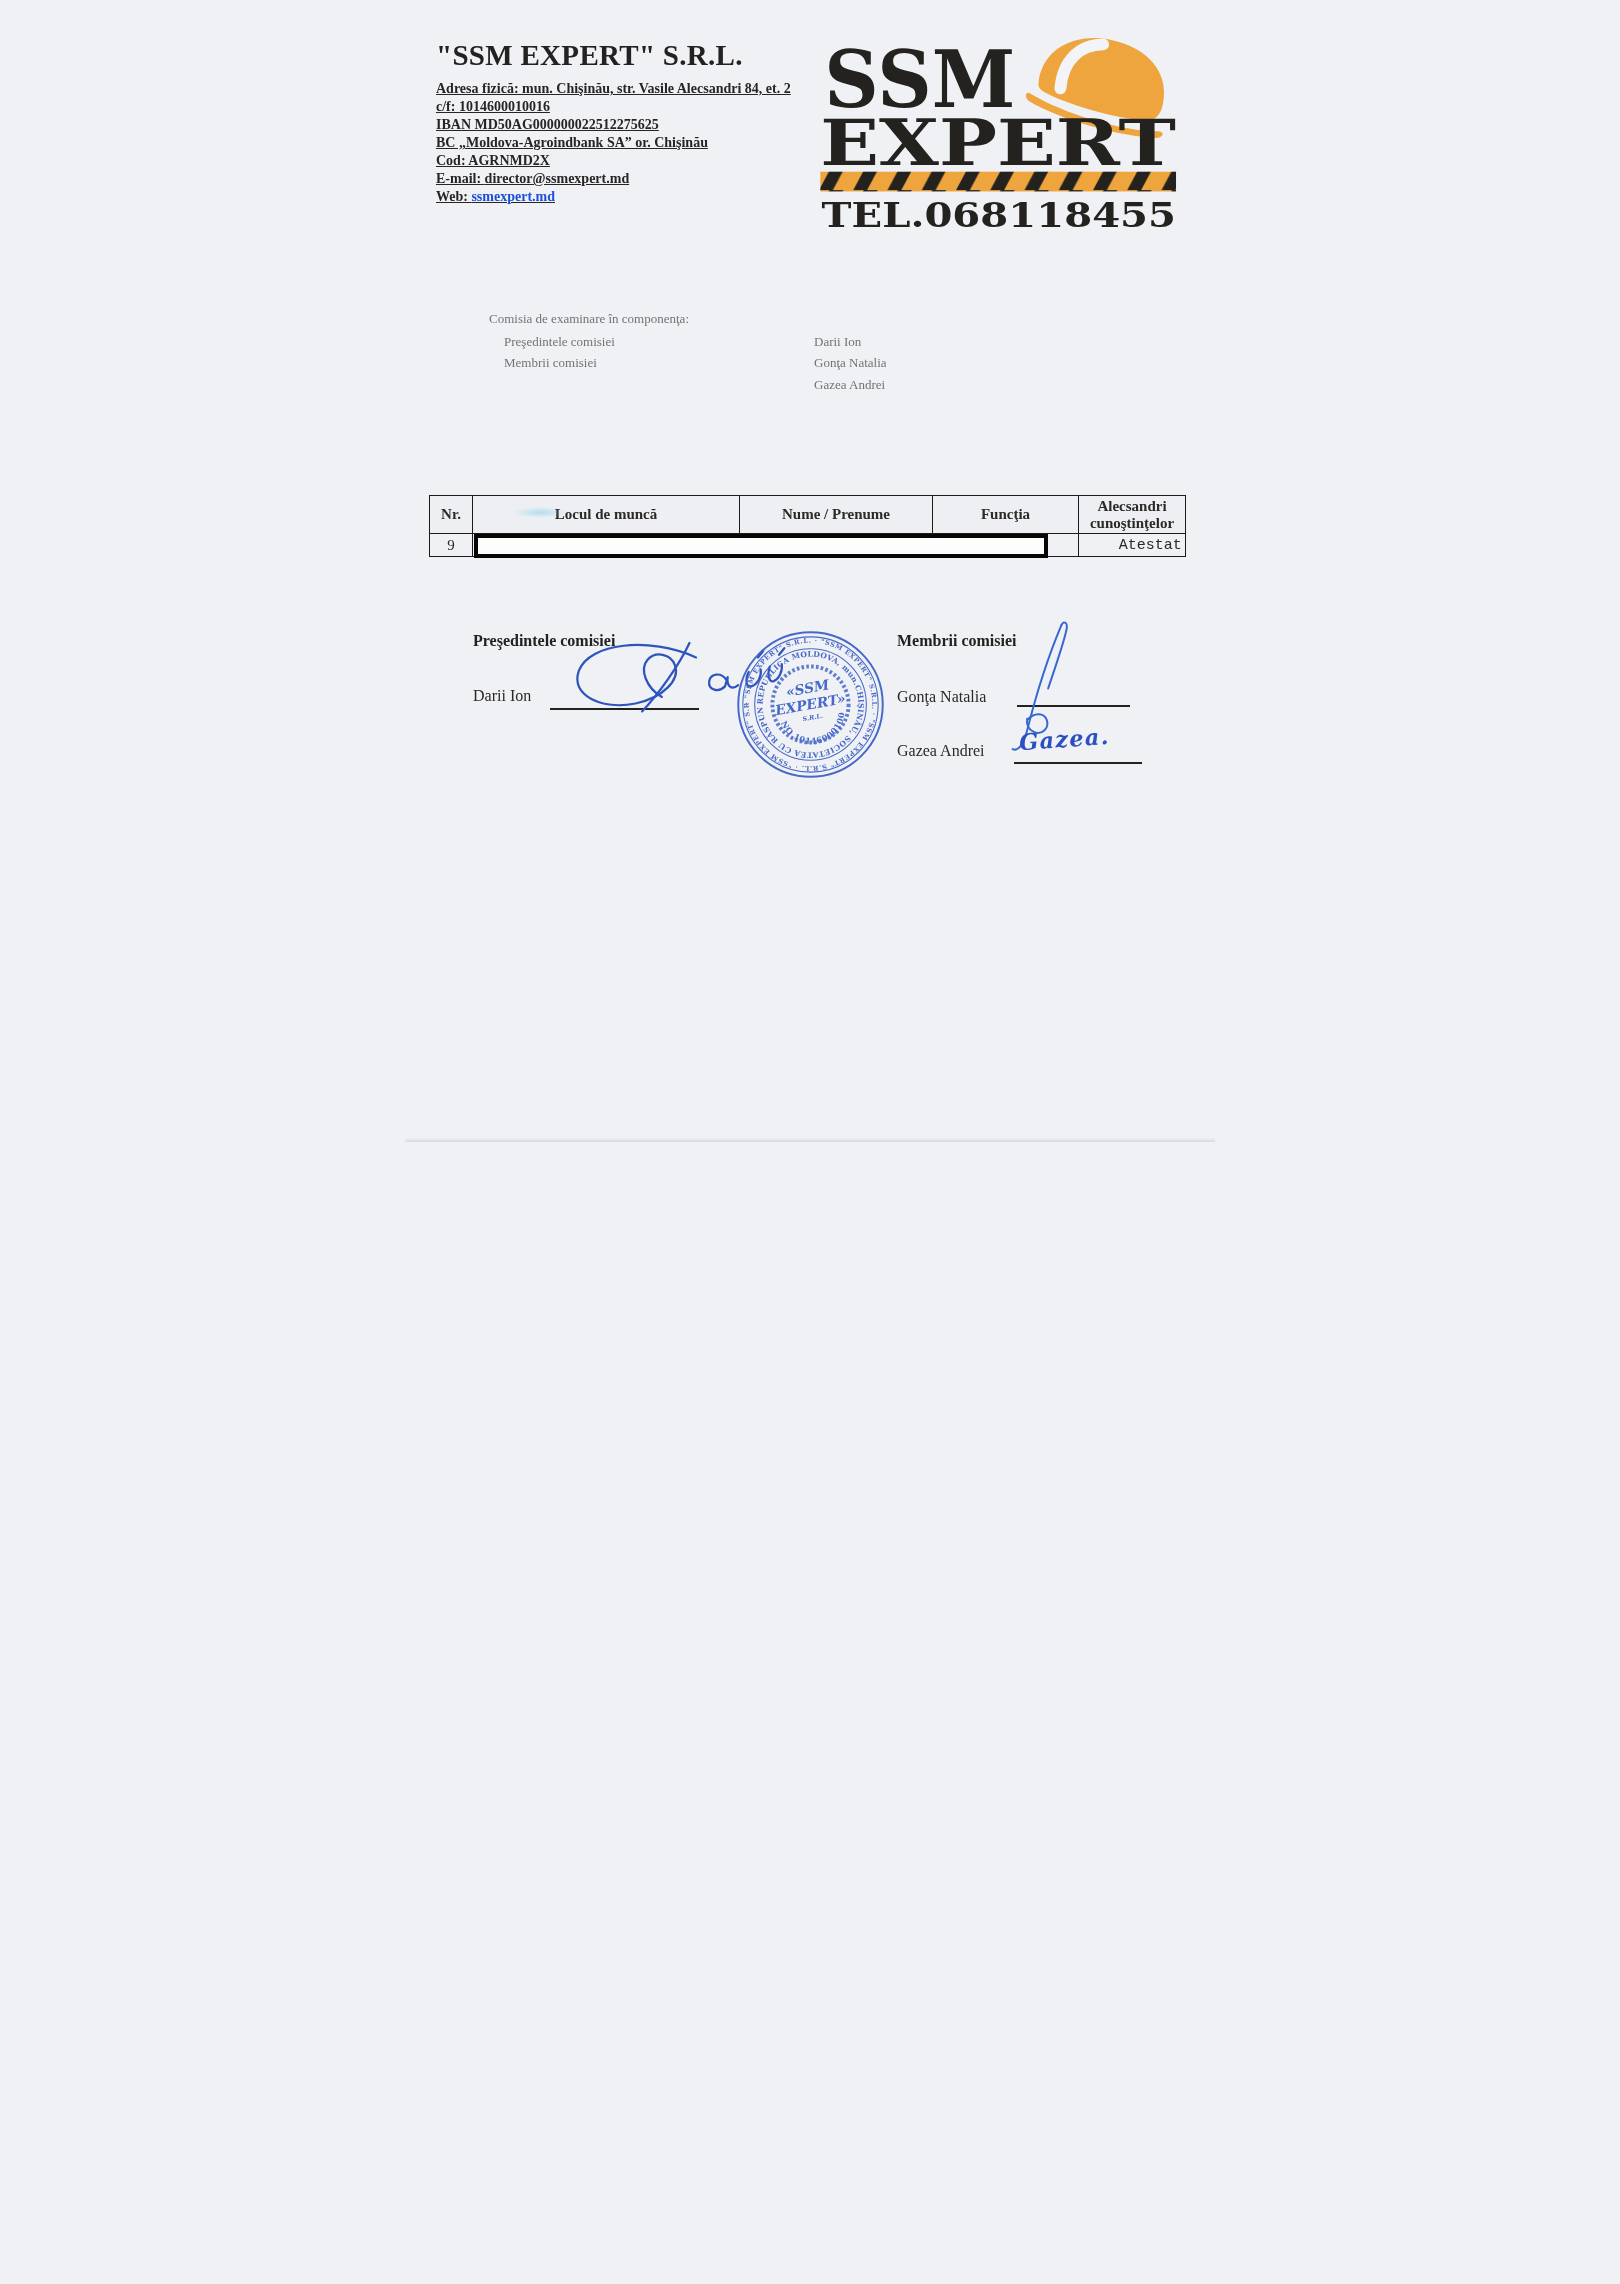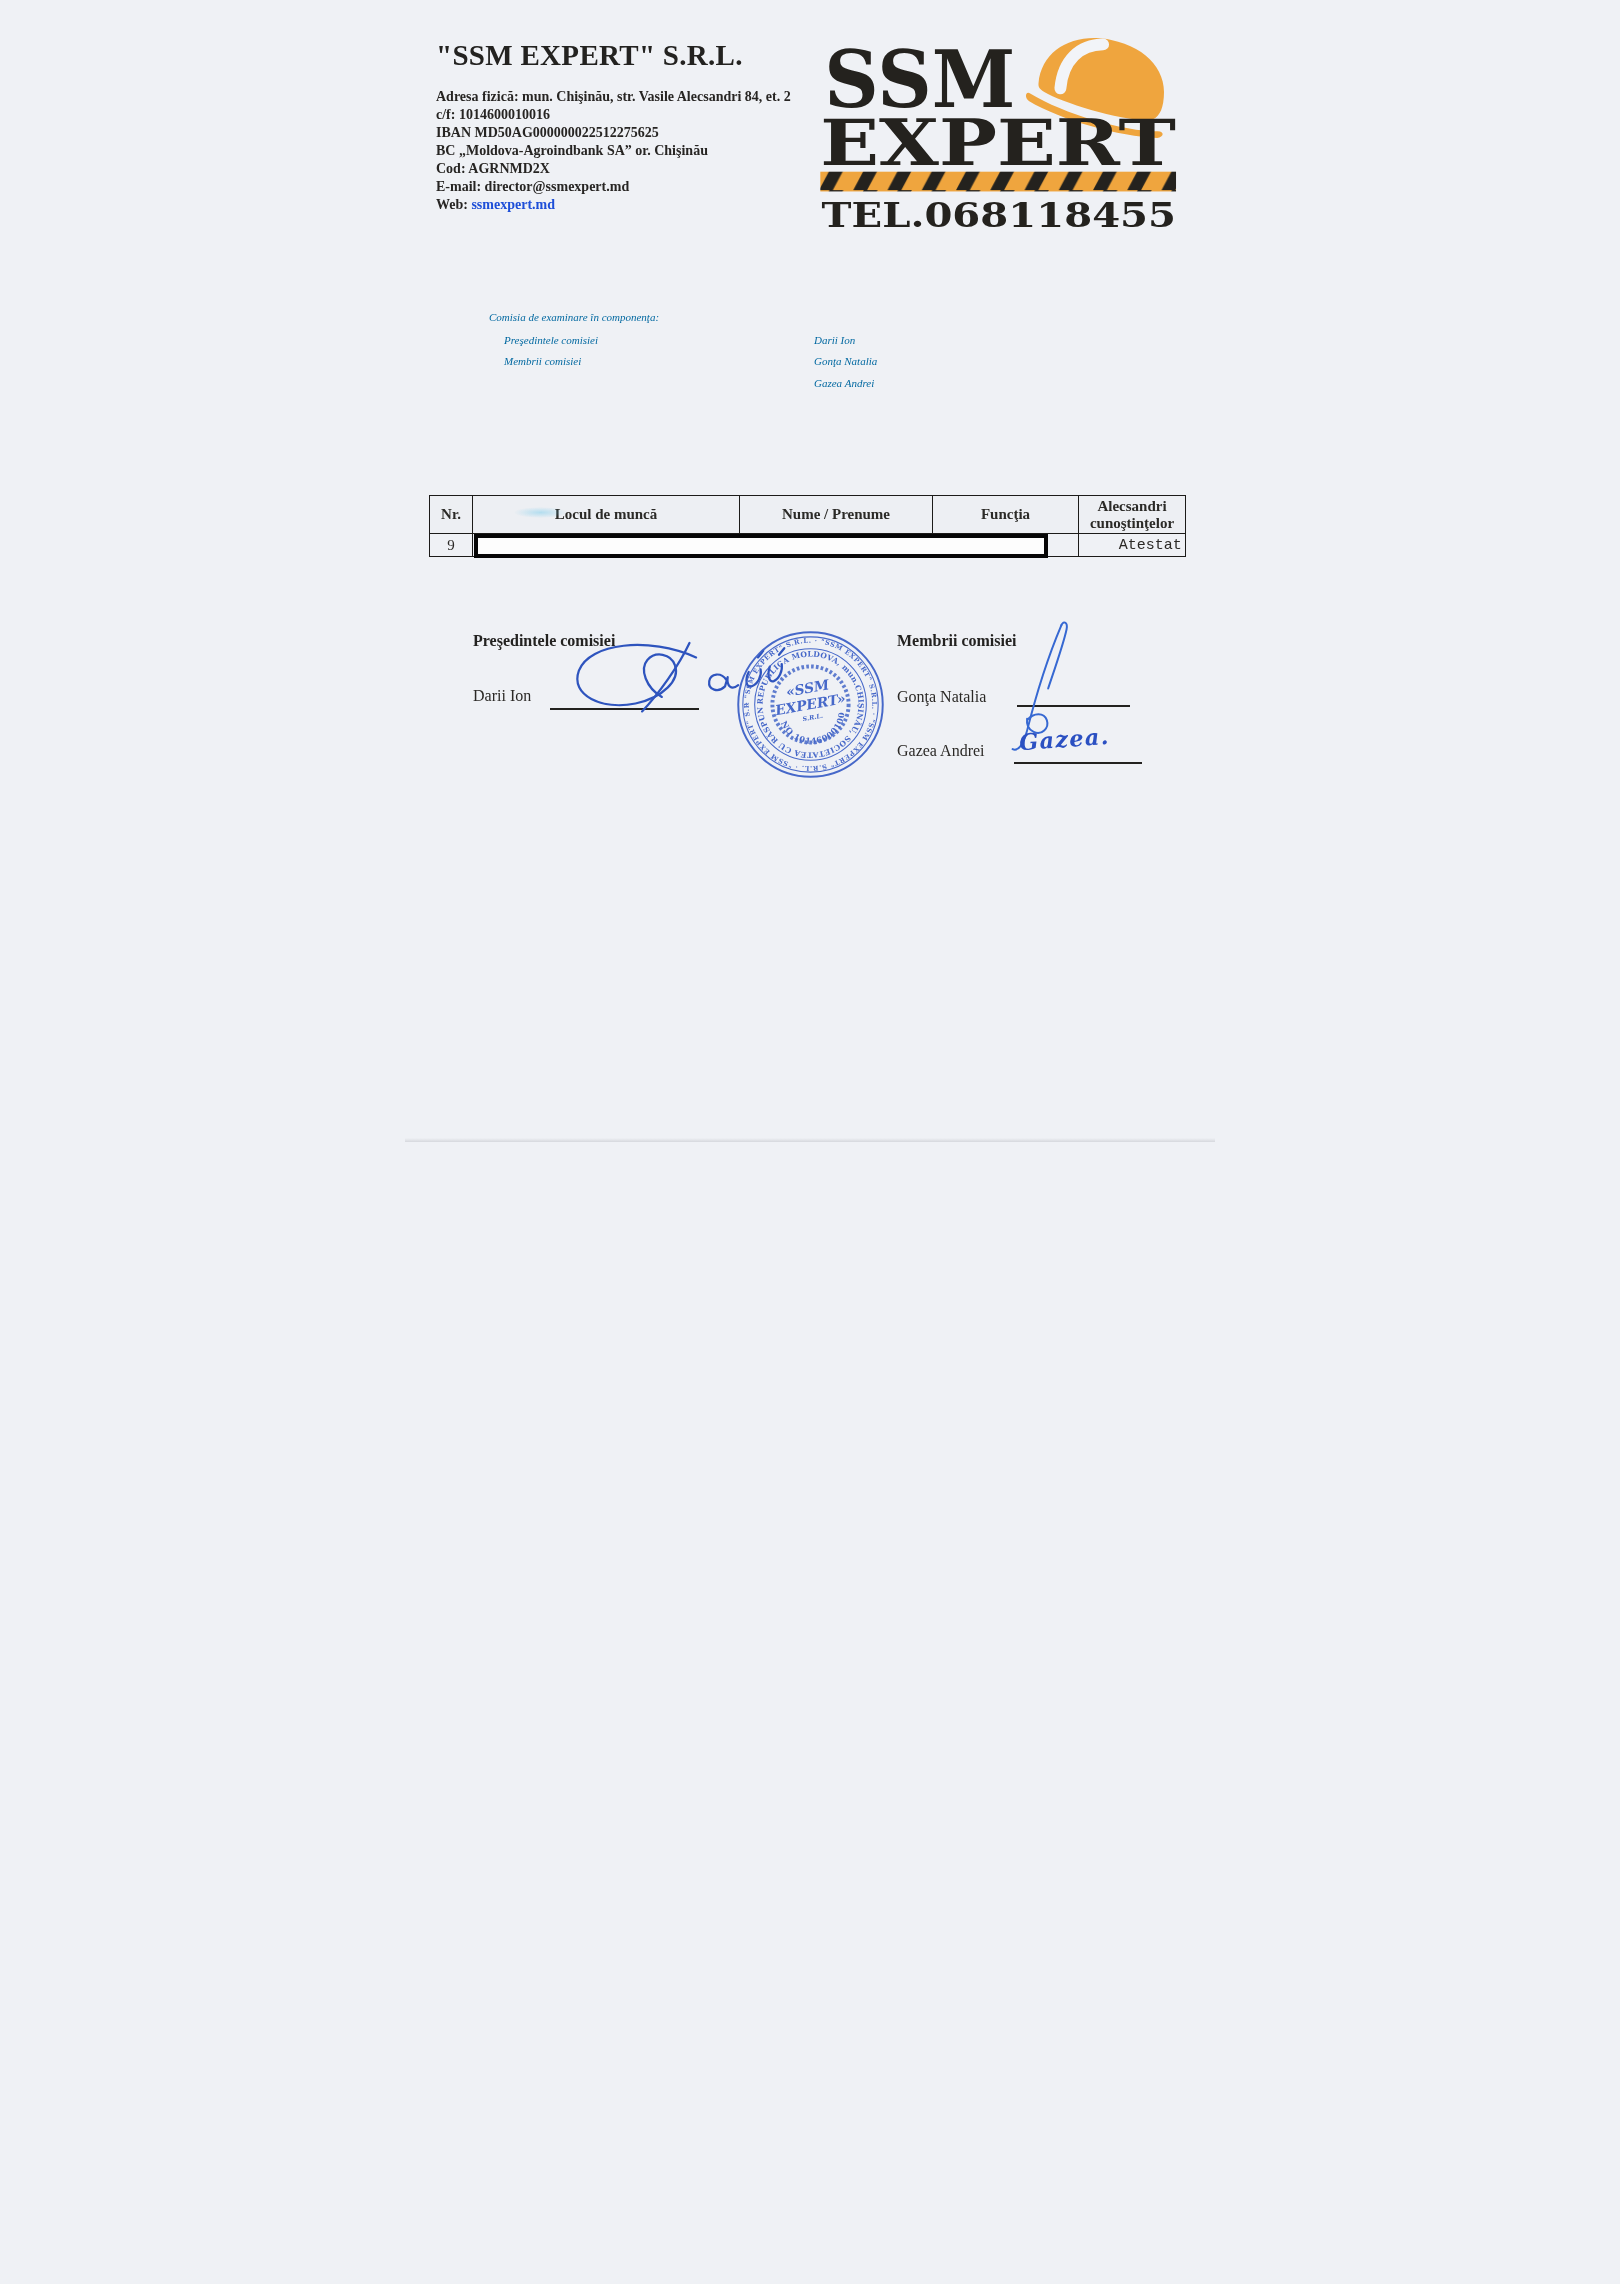--- a/index.html
+++ b/index.html
@@ -8,27 +8,27 @@
     width:810px;height:1142px;
     margin:0 auto;
     background:#eff1f5;
     overflow:hidden;
     font-family:"Liberation Serif", serif;
     color:#2b2926;
   }
   .abs{position:absolute;}
   
   .company-name{left:31px;top:39px;font-size:29px;font-weight:bold;color:#232220;letter-spacing:0.3px;}
-  .contact{left:31px;top:88px;font-size:14px;font-weight:bold;line-height:18px;color:#272523;}
+  .contact{left:31px;top:80px;font-size:14px;font-weight:bold;line-height:18px;color:#272523;text-decoration:underline;}
   .weblink{color:#1d4ed8;}
   
   .title1{left:0;top:255px;width:810px;text-align:center;font-size:19px;font-weight:bold;color:#232220;}
   .title2{left:0;top:279px;width:810px;text-align:center;font-size:19px;font-weight:bold;color:#232220;letter-spacing:0.2px;}
   
-  .line23{font-size:11px;color:#0369a1;font-style:italic;}
+  .line23{font-size:13px;color:#737373;}
   
   .parag{left:16.4px;top:400px;width:724px;font-size:15.5px;line-height:21px;text-align:justify;text-indent:34px;word-spacing:2px;color:#2b2926;}
   
   .table-wrap{left:24px;top:495px;width:763px;}
   table{border-collapse:collapse;width:666px;table-layout:fixed;}
   th,td{border:1.6px solid #1c1b19;padding:0;overflow:visible;}
   th{height:37px;font-size:15px;font-weight:bold;text-align:center;vertical-align:middle;line-height:17px;background:#edeff3;color:#2b2a27;}
   td{height:22.4px;font-size:15px;vertical-align:middle;}
   td.c{text-align:center;}
   td.result{text-align:right;padding-right:3.3px;font-family:Liberation Mono, monospace;}

